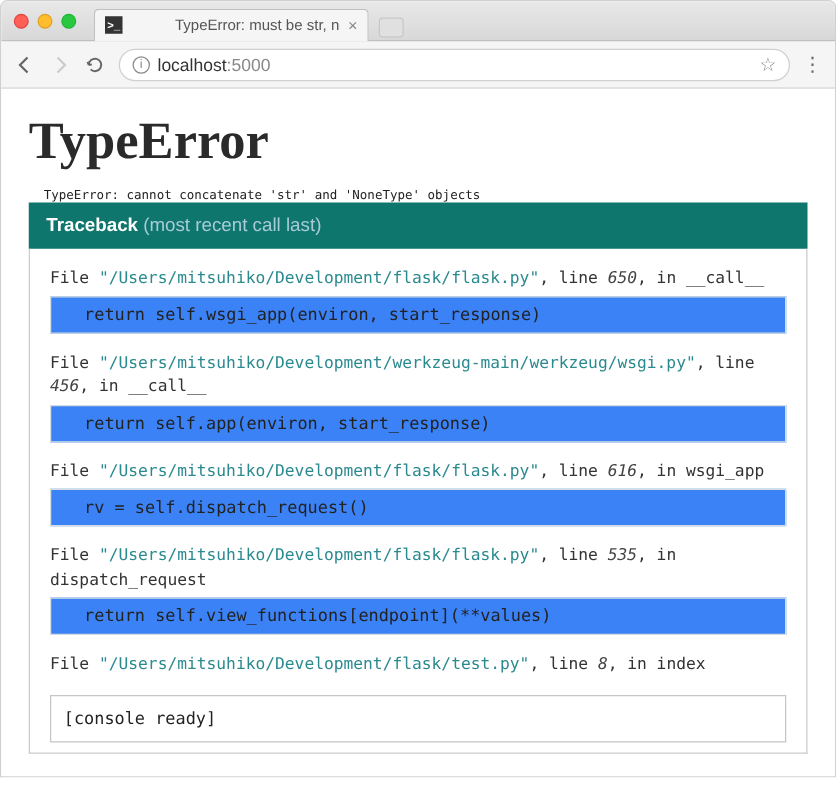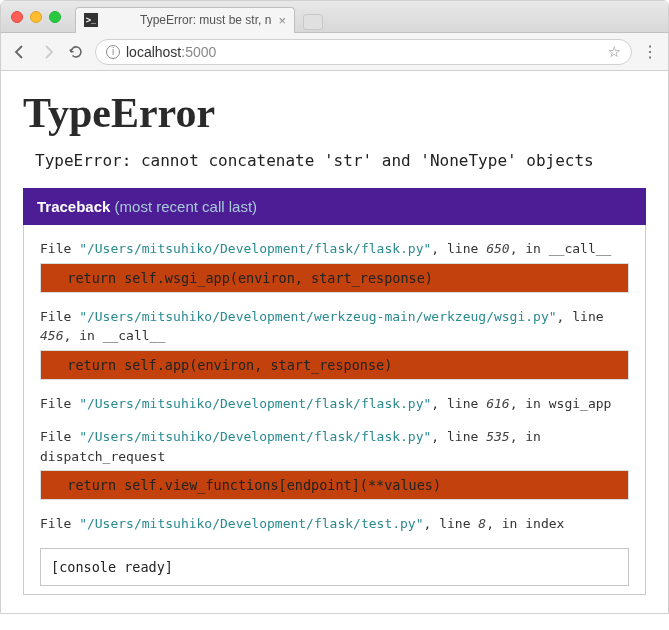--- a/index.html
+++ b/index.html
@@ -20,31 +20,31 @@
     .nav-icon { color: #888; font-size: 16px; display: flex; align-items: center; justify-content: center; width: 18px; }
     .nav-icon.disabled { color: #ccc; }
     .url-field { flex: 1; background: #fff; border: 1px solid #d0d0d0; border-radius: 14px; height: 26px; display: flex; align-items: center; padding: 0 10px; font-size: 14px; color: #333; }
     .url-field .info-icon { width: 14px; height: 14px; border: 1px solid #888; border-radius: 50%; display: flex; align-items: center; justify-content: center; font-size: 10px; color: #888; margin-right: 6px; }
     .url-host { color: #333; }
     .url-port { color: #888; }
     .star-icon { color: #888; font-size: 15px; margin-left: auto; }
     .menu-icon { color: #666; font-size: 16px; }
     .page { padding: 18px 22px; background: #fff; }
     .err-title { font-family: Georgia, "Times New Roman", serif; font-size: 42px; color: #2a2a2a; font-weight: bold; margin-bottom: 14px; }
-    .err-message { font-family: "Menlo", "Consolas", monospace; font-size: 16px; color: #222; padding-left: 12px; margin-bottom: 18px; }
-    .tb-header { background: #4c1d95; color: #fff; padding: 10px 14px; font-size: 15px; }
+    .err-message { font-family: "Menlo", "Consolas", monospace; font-size: 10px; color: #222; padding-left: 12px; }
+    .tb-header { background: #0f766e; color: #fff; padding: 10px 14px; font-size: 15px; }
     .tb-header .tb-label { font-weight: bold; }
     .tb-header .tb-hint { color: #a8cbd9; font-weight: normal; }
     .traceback { border: 1px solid #ccc; border-top: none; padding: 14px 16px 8px 16px; }
     .frame { margin-bottom: 14px; }
     .frame-loc { font-family: "Menlo", "Consolas", monospace; font-size: 13px; color: #333; margin-bottom: 4px; line-height: 1.5; }
     .frame-loc .path { color: #2a8a8f; }
     .frame-loc .lineno { font-style: italic; color: #444; }
     .frame-loc .func { font-family: "Menlo", "Consolas", monospace; color: #333; }
-    .code-line { background: #c2410c; border: 1px solid #d5dddf; padding: 6px 10px; font-family: "Menlo", "Consolas", monospace; font-size: 13.5px; color: #222; white-space: pre; overflow-x: auto; }
+    .code-line { background: #3b82f6; border: 1px solid #d5dddf; padding: 6px 10px; font-family: "Menlo", "Consolas", monospace; font-size: 13.5px; color: #222; white-space: pre; overflow-x: auto; }
     .console { border: 1px solid #c5c5c5; padding: 8px 10px; font-family: "Menlo", "Consolas", monospace; font-size: 13.5px; color: #222; line-height: 1.5; margin-top: 4px; }
   </style>
 </head>
 <body>
 
 <div class="chrome-window">
   <div class="titlebar">
     <div class="traffic-lights">
       <div class="traffic-light tl-close"></div>
       <div class="traffic-light tl-min"></div>
@@ -99,20 +99,21 @@
         <div class="code-line">  return self.wsgi_app(environ, start_response)</div>
       </div>
 
       <div class="frame">
         <div class="frame-loc"><span>File </span><span class="path">"/Users/mitsuhiko/Development/werkzeug-main/werkzeug/wsgi.py"</span><span>, line </span><span class="lineno">456</span><span>, in </span><span class="func">__call__</span></div>
         <div class="code-line">  return self.app(environ, start_response)</div>
       </div>
 
       <div class="frame">
         <div class="frame-loc"><span>File </span><span class="path">"/Users/mitsuhiko/Development/flask/flask.py"</span><span>, line </span><span class="lineno">616</span><span>, in </span><span class="func">wsgi_app</span></div>
+        <div class="code-line">  rv = self.dispatch_request()</div>
       </div>
 
       <div class="frame">
         <div class="frame-loc"><span>File </span><span class="path">"/Users/mitsuhiko/Development/flask/flask.py"</span><span>, line </span><span class="lineno">535</span><span>, in </span><span class="func">dispatch_request</span></div>
         <div class="code-line">  return self.view_functions[endpoint](**values)</div>
       </div>
 
       <div class="frame">
         <div class="frame-loc"><span>File </span><span class="path">"/Users/mitsuhiko/Development/flask/test.py"</span><span>, line </span><span class="lineno">8</span><span>, in </span><span class="func">index</span></div>
       </div>

